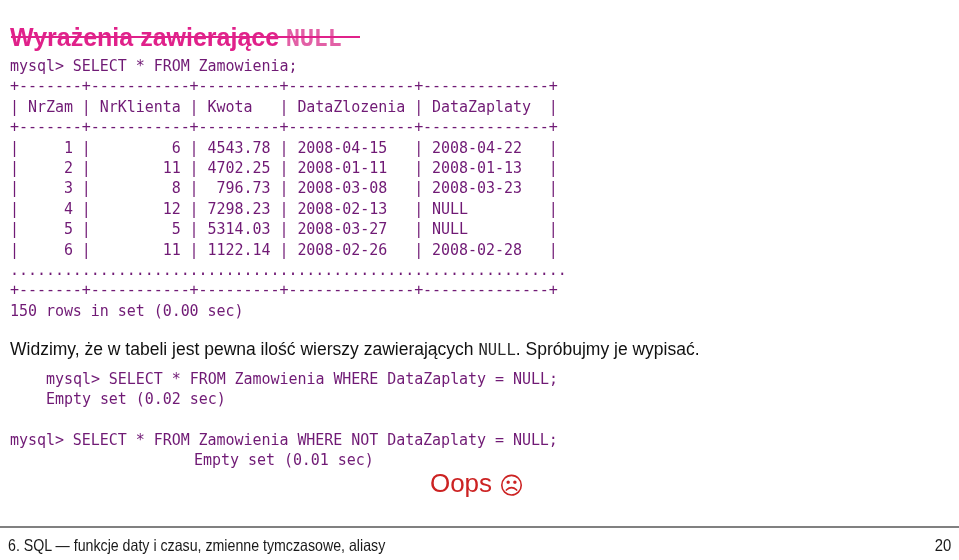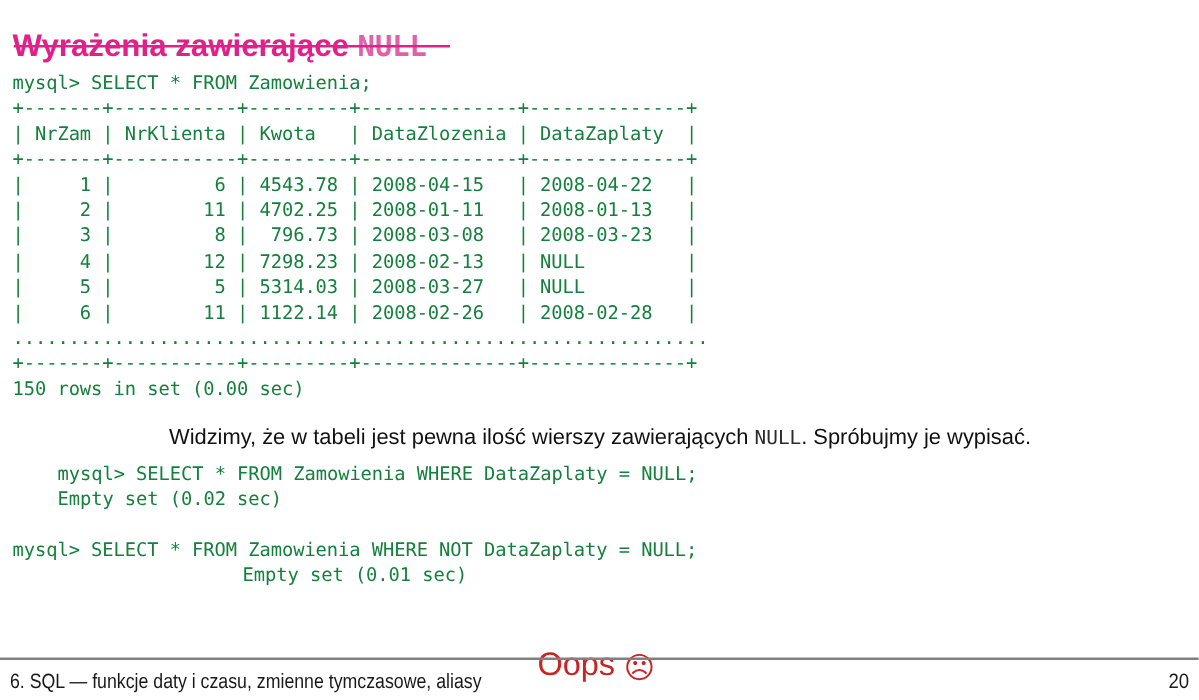--- a/index.html
+++ b/index.html
@@ -42,51 +42,50 @@
     background: #e0218a;
   }
 
   
   .console {
     position: absolute;
     left: 10px;
     font-family: "DejaVu Sans Mono", "Liberation Mono", monospace;
     font-size: 15px;
     line-height: 20.4px;
-    color: #15803d;
+    color: #701a75;
     white-space: pre;
     letter-spacing: -0.05px;
   }
   #console-block-1 { top: 41px; }
   #console-block-2 { top: 354px; margin-left: 36px; }
   #console-block-3 { top: 415px; text-align: center; }
 
   
   #prose-line {
     position: absolute;
     left: 10px;
     top: 320px;
     width: 940px;
     font-size: 17.5px;
     line-height: 22px;
     color: #111111;
     white-space: nowrap;
-    text-align: center;
   }
   #prose-line .mono-part {
     font-family: "DejaVu Sans Mono", "Liberation Mono", monospace;
     font-size: 15.5px;
     color: #2b2b2b;
   }
 
   
   #oops-line {
     position: absolute;
     left: 0;
-    top: 515px;
+    top: 467px;
     width: 954px;
     text-align: center;
     color: #cc2222;
     font-size: 26px;
     line-height: 32px;
     white-space: nowrap;
   }
   #oops-line .oops-text { letter-spacing: 0px; }
   #oops-face {
     display: inline-block;

